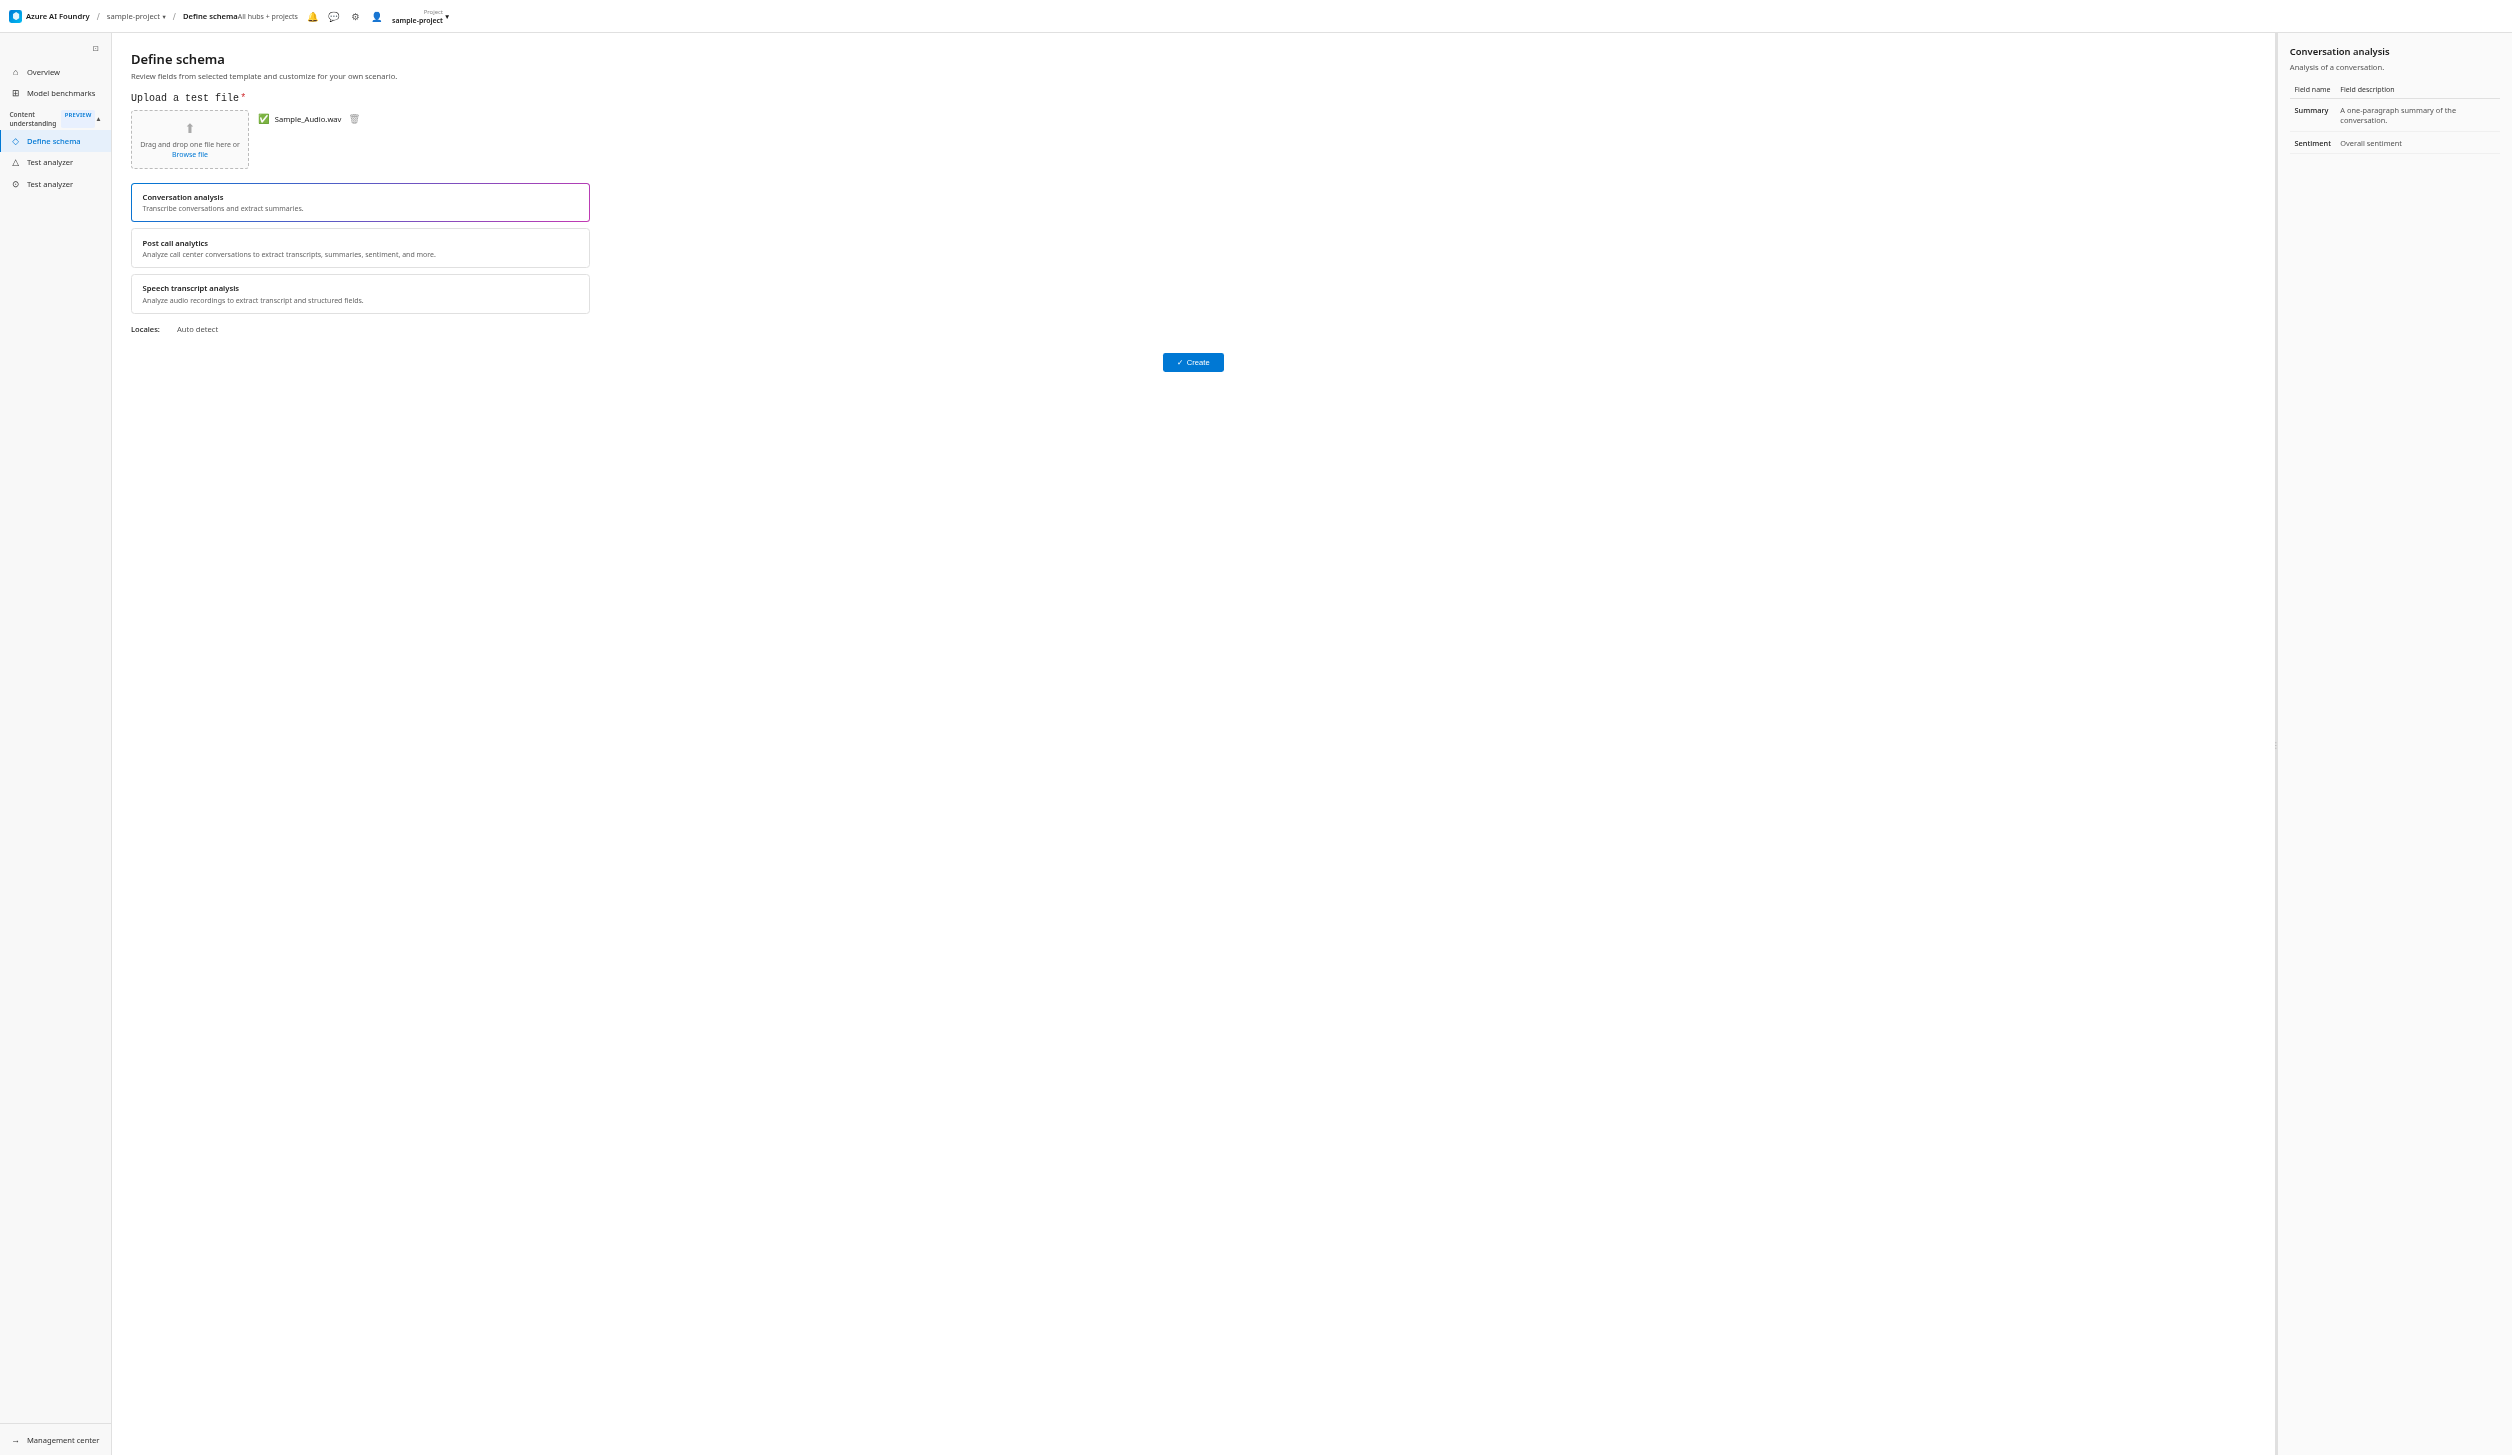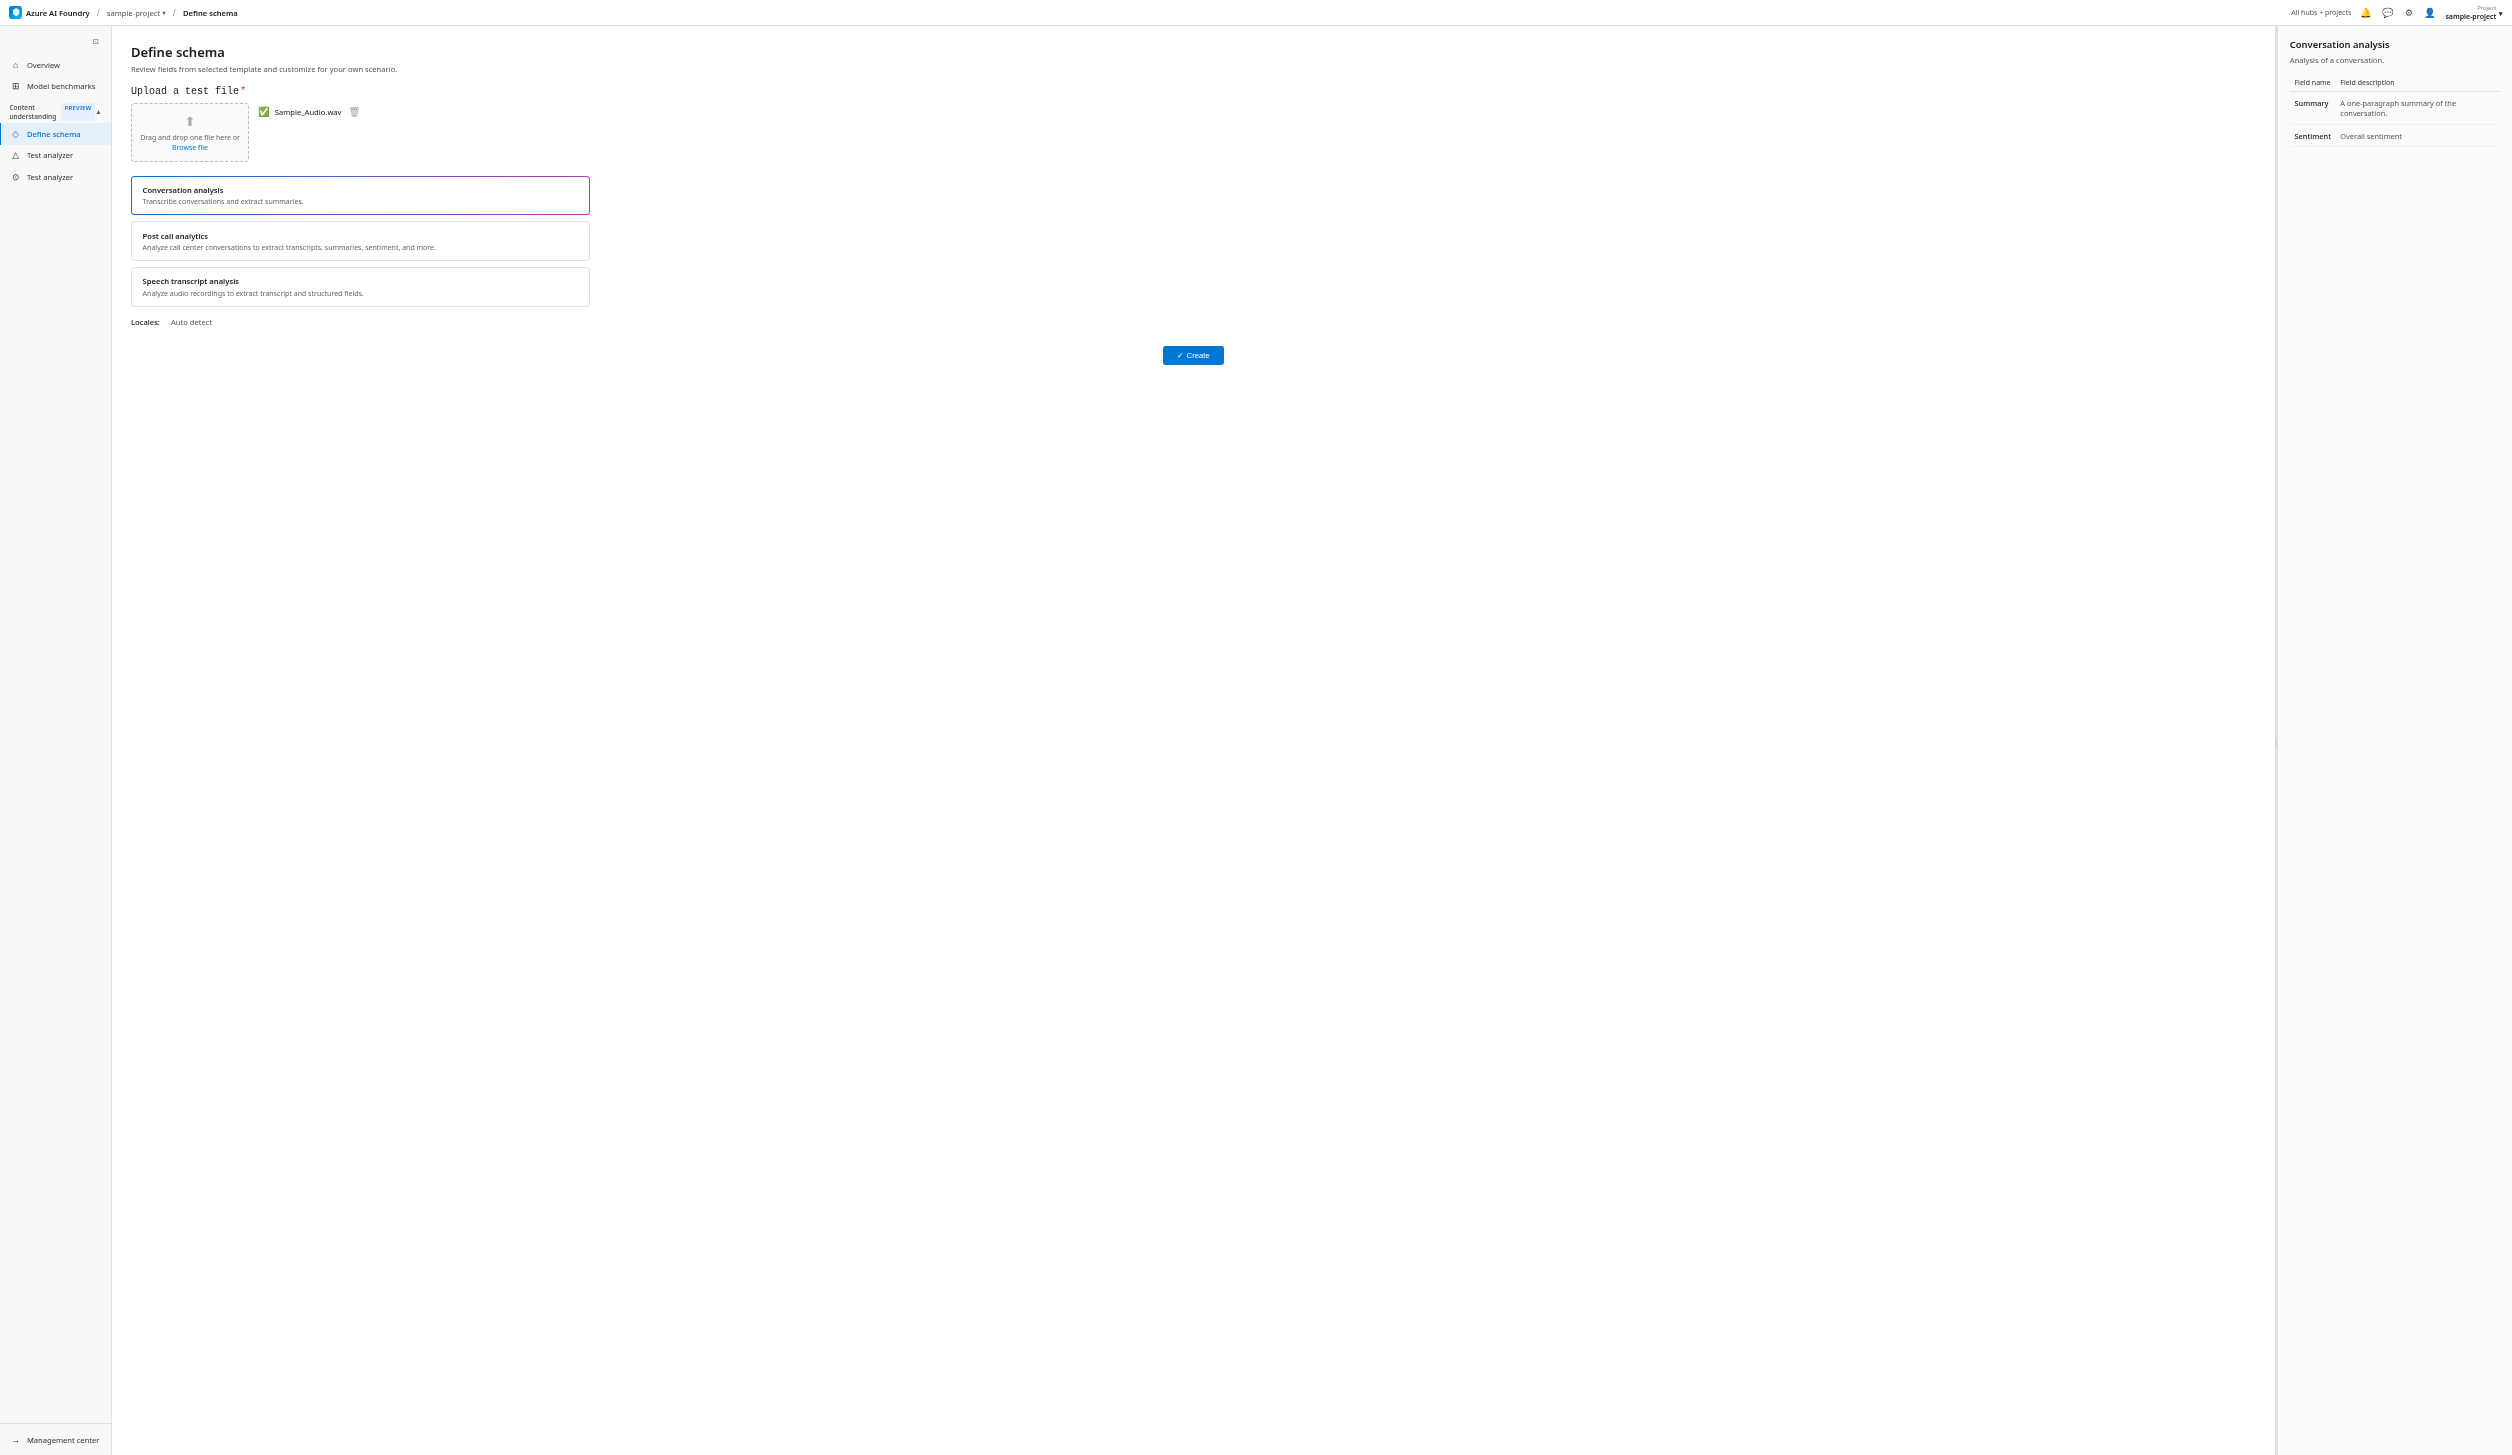--- a/index.html
+++ b/index.html
@@ -1,22 +1,22 @@
 <!DOCTYPE html>
 <html style="font-size:9.4px"><head>
   <meta charset="utf-8">
   <style>
     * { box-sizing: border-box; margin: 0; padding: 0; }
     body { font-family: 'Segoe UI', system-ui, sans-serif; font-size: 7.6px; background: #f5f5f5; color: #1a1a1a; height: 100vh; display: flex; flex-direction: column; }
 
     
     .topnav {
-      display: flex; align-items: center; justify-content: space-between;
+      display: flex; align-items: center; justify-content: flex-start;
       background: #fff; border-bottom: 0.6px solid #e0e0e0;
-      padding: 0 9.4px; height: 26px; flex-shrink: 0;
+      padding: 0 9.4px; height: 33px; flex-shrink: 0;
     }
     .topnav-left { display: flex; align-items: center; gap: 4.7px; }
     .topnav-brand { display: flex; align-items: center; gap: 3.5px; font-weight: 600; font-size: 7.6px; color: #1a1a1a; }
     .brand-icon { width: 13px; height: 13px; background: linear-gradient(135deg, #0078d4, #00bcf2); border-radius: 2.4px; display: flex; align-items: center; justify-content: center; }
     .brand-icon svg { width: 8.2px; height: 8.2px; fill: white; }
     .breadcrumb-sep { color: #999; font-size: 8.2px; margin: 0 2.4px; }
     .breadcrumb-item { color: #555; font-size: 7.6px; display: flex; align-items: center; gap: 2.4px; }
     .breadcrumb-active { font-weight: 600; color: #1a1a1a; }
     .topnav-right { display: flex; align-items: center; gap: 7px; }
     .topnav-link { font-size: 7px; color: #555; cursor: pointer; }
@@ -94,21 +94,21 @@
     .template-card.selected {
       border-color: transparent;
       background: linear-gradient(white, white) padding-box,
                   linear-gradient(135deg, #0078d4, #c239b3) border-box;
       border: 1.2px solid transparent;
     }
     .template-card-title { font-size: 7.6px; font-weight: 600; margin-bottom: 2.4px; }
     .template-card-desc { font-size: 7px; color: #666; }
 
     
-    .locales-row { display: flex; align-items: center; gap: 11px; margin-top: 10.6px; font-size: 7.6px; }
+    .locales-row { display: flex; align-items: center; gap: 17px; margin-top: 10.6px; font-size: 7.6px; }
     .locales-label { font-weight: 500; }
     .locales-value { color: #555; }
 
     
     .create-bar {
       display: flex; justify-content: center; padding: 19px 0 9.4px;
     }
     .btn-create {
       background: #0078d4; color: white; border: none;
       padding: 4.7px 14px; border-radius: 2.4px; font-size: 7.6px; font-weight: 500;

